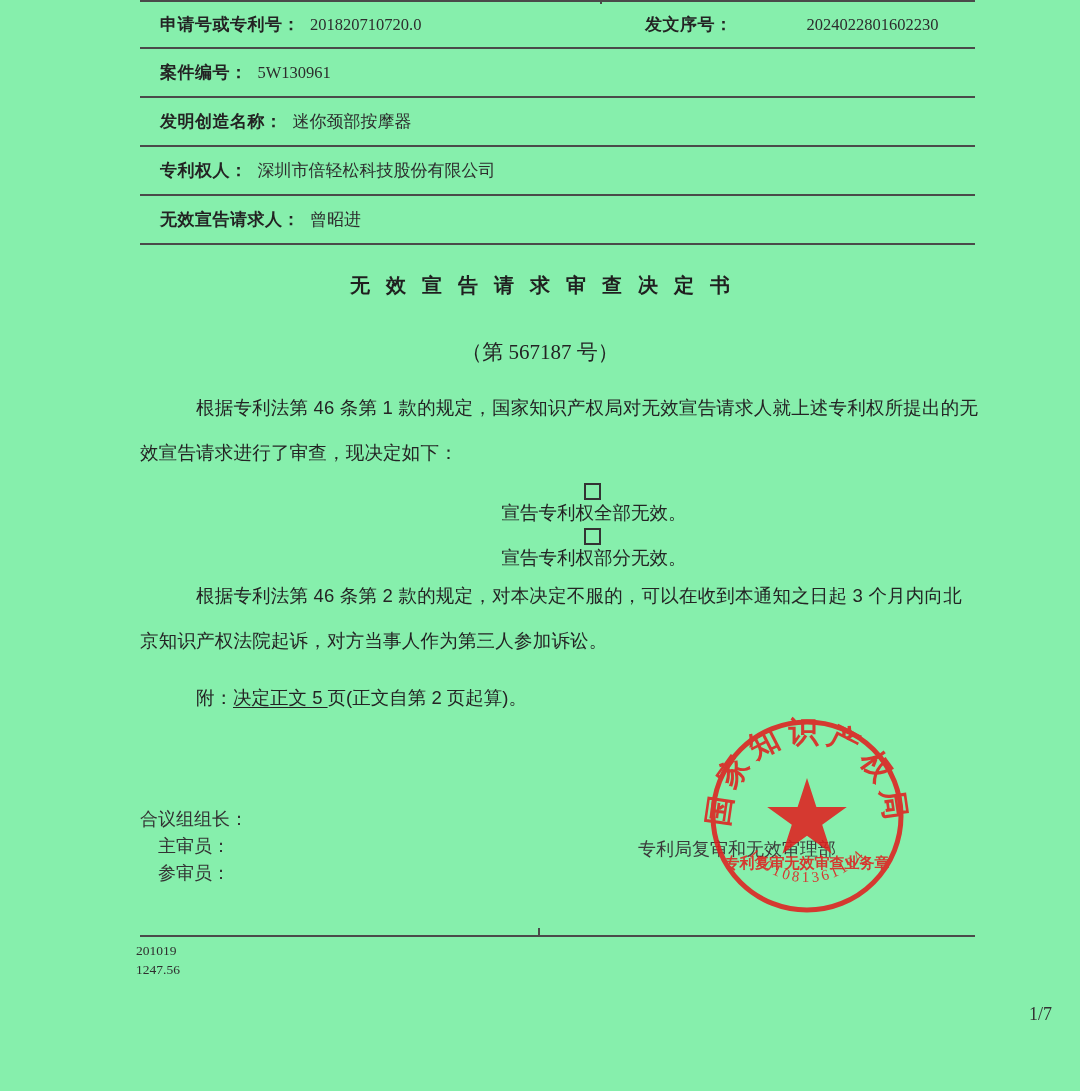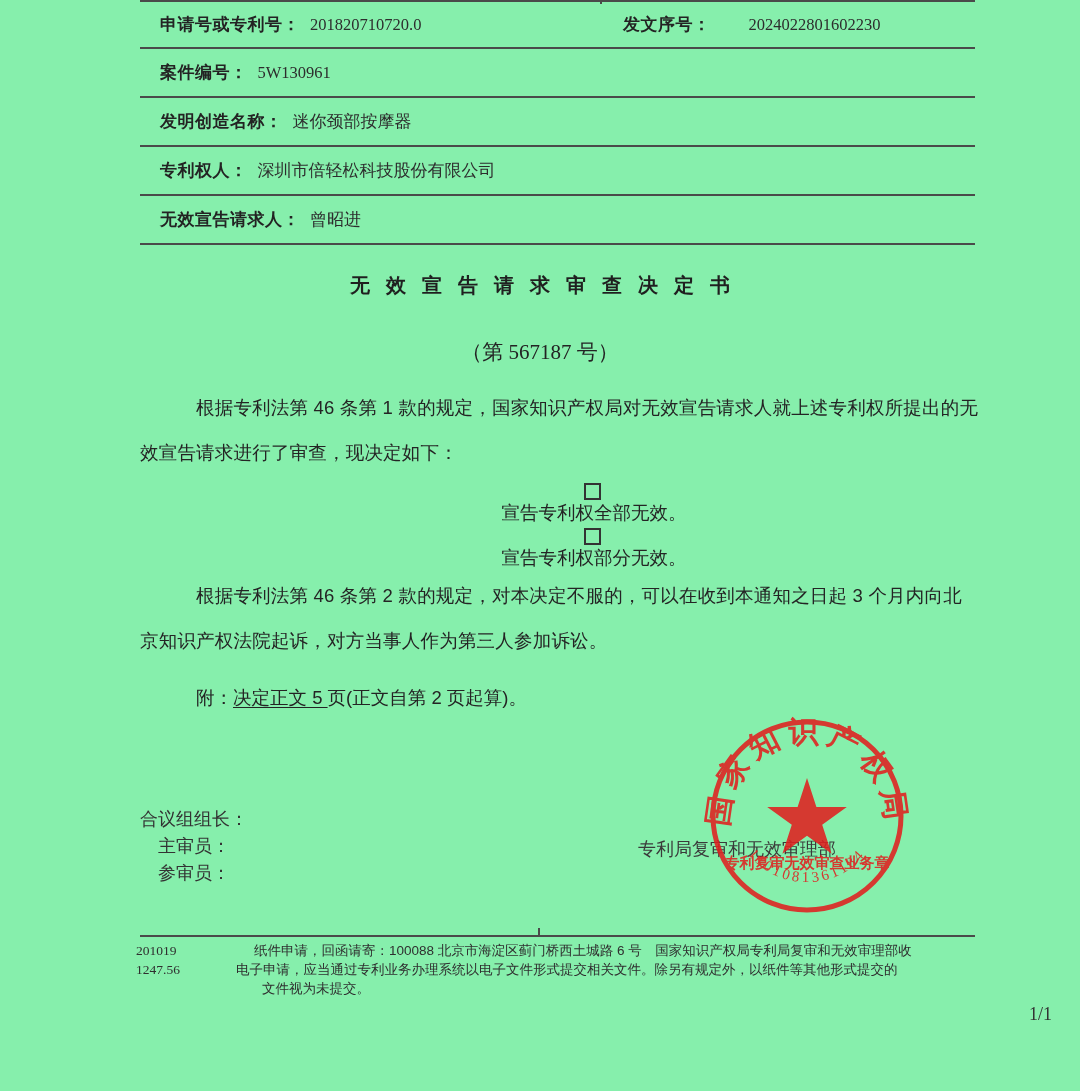--- a/index.html
+++ b/index.html
@@ -61,23 +61,24 @@
     font-size: 17px;
     font-weight: normal;
   }
   .cell-left {
     padding-left: 20px;
     display: flex;
     align-items: baseline;
   }
   .cell-right {
     position: absolute;
-    left: 483px;
+    left: 505px;
     display: flex;
     align-items: baseline;
+    gap: 36px;
   }
   .cell-right .meta-value { margin-left: 38px; }
   .col-tick {
     position: absolute;
     left: 460px;
     top: -8px;
     width: 2px;
     height: 10px;
     background: #4a4a4a;
   }
@@ -354,22 +355,17 @@
   </div>
 
   <div class="footer-rule"></div>
   <div class="footer-tick"></div>
 
   <div class="footer">
     <div class="footer-codes">
       <div>201019</div>
       <div>1247.56</div>
     </div>
-    <div class="footer-text">
-      <div class="l1">纸件申请，回函请寄：100088 北京市海淀区蓟门桥西土城路 6 号　国家知识产权局专利局复审和无效审理部收</div>
-      <div class="l2">电子申请，应当通过专利业务办理系统以电子文件形式提交相关文件。除另有规定外，以纸件等其他形式提交的</div>
-      <div class="l3">文件视为未提交。</div>
-    </div>
-  </div>
-
-  <div class="page-num">1/1</div>
+  </div>
+
+  <div class="page-num">1/7</div>
 
 </div>
 
 </body></html>

